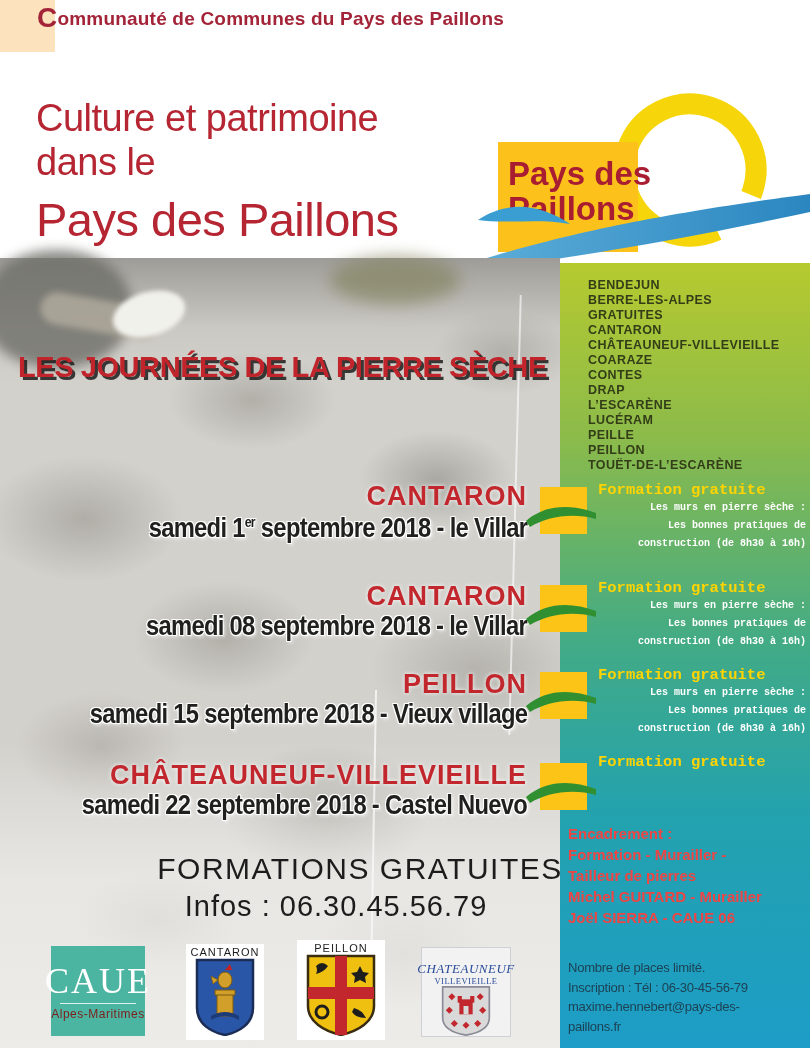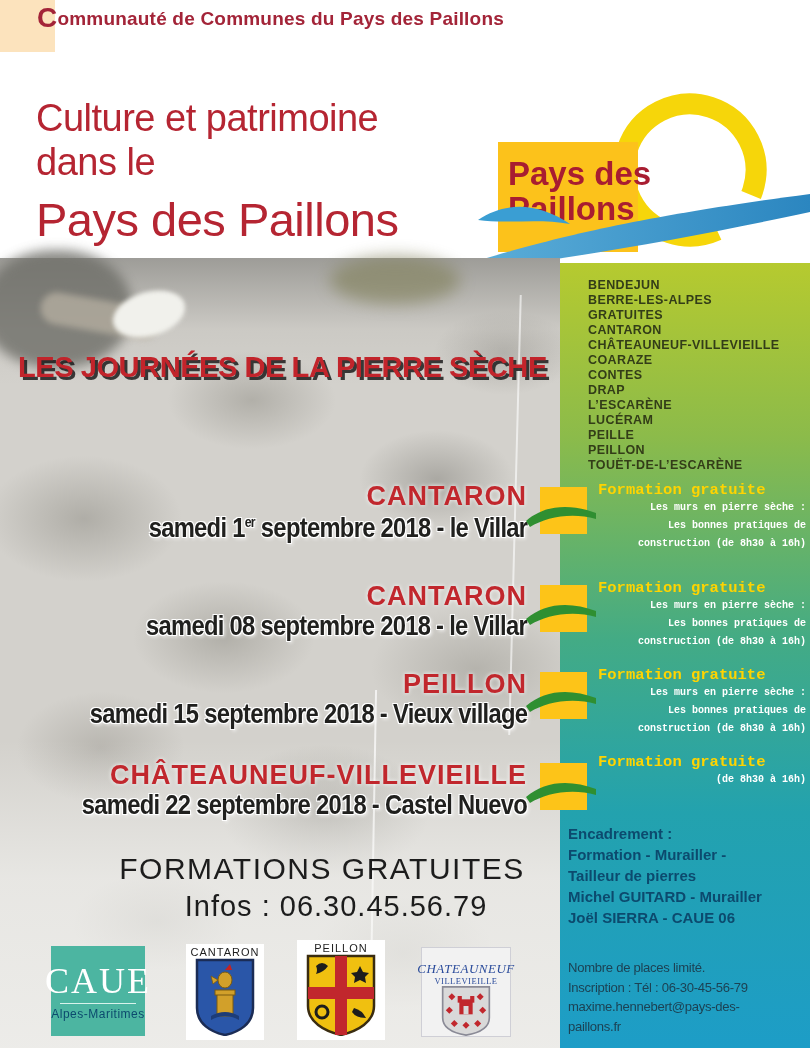--- a/index.html
+++ b/index.html
@@ -62,34 +62,34 @@
   .fline{color:#ffffff;font-weight:bold;font-size:10px;line-height:18px;text-align:right;}
   
   .ecity{position:absolute;right:283px;color:#c1272d;font-weight:bold;font-size:27px;
     letter-spacing:1px;white-space:nowrap;text-shadow:0 0 4px rgba(255,255,255,.9);}
   .edate{position:absolute;right:283px;color:#20201e;font-weight:bold;font-size:27px;
     letter-spacing:-0.8px;white-space:nowrap;transform:scaleX(.88);transform-origin:100% 50%;
     text-shadow:1px 1px 0 #fff,-1px -1px 0 #fff,1px -1px 0 #fff,-1px 1px 0 #fff,2px 2px 4px rgba(255,255,255,.8);}
   .edate sup{font-size:14px;}
   
   .free1{position:absolute;left:0;top:852px;width:644px;text-align:center;color:#1c1c1c;
-    font-size:30px;letter-spacing:1.5px;font-weight:normal;}
+    font-size:30px;letter-spacing:1.5px;font-weight:normal;padding-left:38px;}
   .free2{position:absolute;left:0;top:890px;width:672px;text-align:center;color:#1c1c1c;
     font-size:29px;letter-spacing:1px;font-weight:normal;}
   
-  .staff{position:absolute;left:568px;top:823px;width:240px;color:#0c4a6e;font-weight:bold;
+  .staff{position:absolute;left:568px;top:823px;width:240px;color:#ef4444;font-weight:bold;
     font-size:15px;line-height:21px;}
   .registration{position:absolute;left:568px;top:958px;width:242px;color:#1c4254;
     font-size:13.5px;line-height:19.5px;letter-spacing:-0.3px;transform:scaleX(.97);transform-origin:0 0;}
   
   .caue{position:absolute;left:51px;top:946px;width:94px;height:90px;background:#4cb5a1;
     display:flex;flex-direction:column;align-items:center;justify-content:center;}
   .caue-name{font-family:"Liberation Serif",serif;color:#ffffff;font-size:36px;letter-spacing:2px;line-height:38px;}
   .caue-rule{width:76px;height:1px;background:#d9f3ec;margin:3px 0 3px 0;}
-  .caue-sub{color:#0c4a6e;font-size:12px;letter-spacing:0.5px;}
+  .caue-sub{color:#7f1d1d;font-size:12px;letter-spacing:0.5px;}
   .crest{position:absolute;background:#ffffff;display:flex;flex-direction:column;align-items:center;}
   .crest-cantaron{left:186px;top:944px;width:78px;height:96px;}
   .crest-peillon{left:297px;top:940px;width:88px;height:100px;}
   .crest-chateau{left:421px;top:947px;width:88px;height:88px;background:#f2f2f2;border:1px solid #cfcfd6;}
   .crest-label{color:#1d1d1d;font-size:11px;letter-spacing:1px;margin-top:2px;white-space:nowrap;}
   .crest-label-blue1{color:#2a4b9b;font-family:"Liberation Serif",serif;font-size:13px;letter-spacing:0.5px;margin-top:13px;font-style:italic;}
   .crest-label-blue2{color:#2a4b9b;font-family:"Liberation Serif",serif;font-size:8.5px;letter-spacing:0.5px;margin-top:-1px;}
 </style>
 </head>
 <body>
@@ -196,21 +196,20 @@
     <div class="fline">construction (de 8h30 à 16h)</div>
   </div>
 
   <div class="fsq" style="top:763px">
     <svg class="fsw" viewBox="0 0 74 34">
         <path d="M2,26 C20,10 46,8 72,18 L72,24 C48,17 22,22 6,32 Z" fill="#2f8f31"></path>
       </svg>
   </div>
   <div class="ftext" style="top:753px">
     <div class="ftitle">Formation gratuite</div>
-    <div class="fline">(de 8h30 à 16h)</div>
     <div class="fline"></div>
   </div>
 
   <div class="free1">FORMATIONS GRATUITES</div>
   <div class="free2">Infos : 06.30.45.56.79</div>
 
   <div class="staff">
     <div>Encadrement :</div>
     <div>Formation - Murailler -</div>
     <div>Tailleur de pierres</div>

